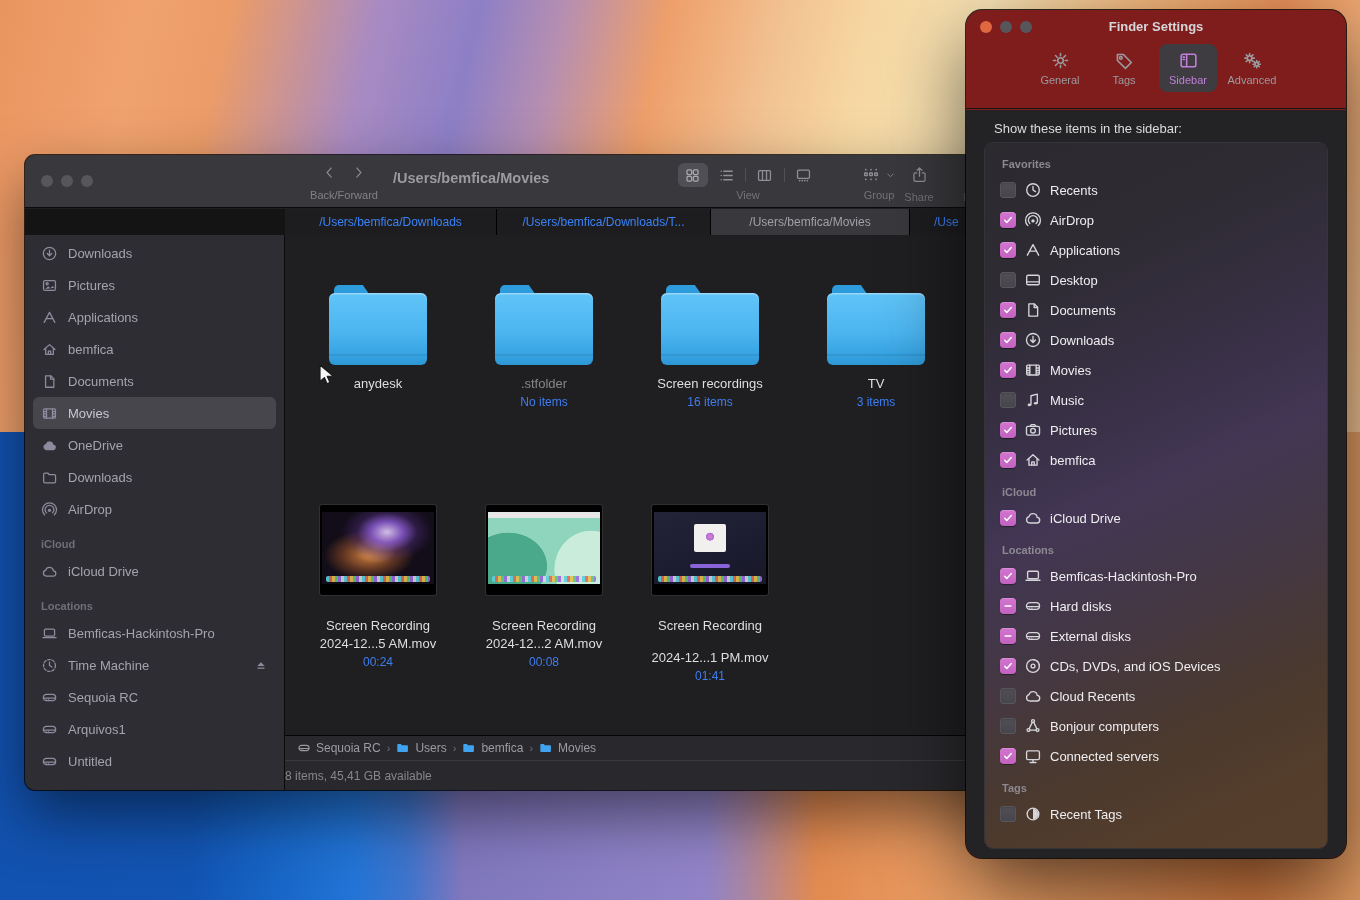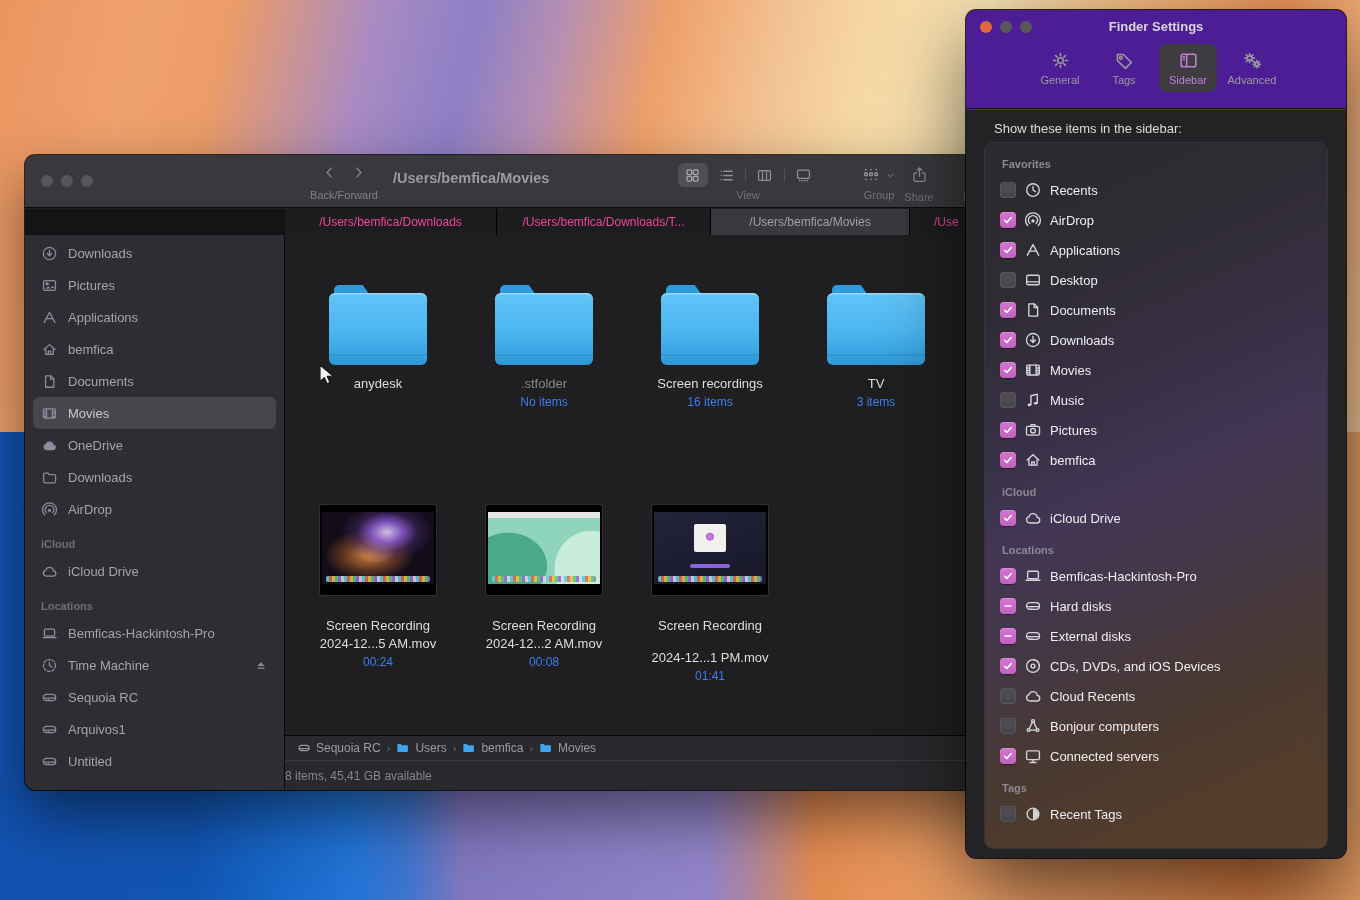--- a/index.html
+++ b/index.html
@@ -40,21 +40,21 @@
   .fw-group { position:absolute; left:822px; top:8px; width:64px; text-align:center; color:#8f8f95; }
   .fw-group .grow { display:flex; justify-content:center; align-items:center; gap:5px; height:24px; }
   .fw-group .ic.g { width:18px; height:18px; } .fw-group .ic.c { width:11px; height:11px; }
   .fw-share { position:absolute; left:872px; top:8px; width:44px; text-align:center; color:#8f8f95; }
   .fw-share .ic { width:17px; height:20px; margin-top:2px; }
   .fw-edit { position:absolute; left:918px; top:8px; width:60px; text-align:center; color:#8f8f95; }
   .fw-edit .ic { width:17px; height:20px; margin-top:2px; }
 
   .fw-tabbar { position:absolute; left:0; top:54px; right:0; height:26px; background:#141415; display:flex; padding-left:260px; }
   .ftab { height:100%; display:flex; align-items:center; justify-content:center; font-size:12px;
-    color:#ec4899; background:#1d1d1f; border-right:1px solid #000; overflow:hidden; white-space:nowrap; }
+    color:#3b82f6; background:#1d1d1f; border-right:1px solid #000; overflow:hidden; white-space:nowrap; }
   .ftab.t0 { width:212px; } .ftab.t1 { width:214px; } .ftab.t2 { width:199px; }
   .ftab.t3 { flex:1; justify-content:flex-start; padding-left:24px; }
   .ftab.active { background:#39383c; color:#a0a0a6; }
 
   .fw-body { position:absolute; left:0; top:80px; right:0; bottom:0; display:flex; }
   .fw-sidebar { width:260px; background:#2e2d33; border-right:1px solid #0a0a0b; padding-top:2px; overflow:hidden; }
   .sb-item { height:32px; margin:0 8px; padding:0 8px; display:flex; align-items:center; gap:10px;
     border-radius:6px; color:#a6a2ae; font-size:13px; }
   .sb-item .ic { width:17px; height:17px; color:#8f8a9e; flex:0 0 auto; }
   .sb-item.selected { background:#47464d; color:#c9c6cf; }
@@ -106,21 +106,21 @@
     font-size:12px; color:#9c9ca2; }
   .crumb { display:flex; align-items:center; gap:5px; }
   .crumb .ic { width:14px; height:14px; color:#9a9aa0; }
   .crumb-sep { color:#717176; font-size:11px; }
   .fw-statusbar { position:absolute; left:0; right:0; bottom:0; height:30px; background:#29282c;
     border-top:1px solid #3a393d; display:flex; align-items:center; justify-content:flex-start;
     font-size:12px; color:#86868b; }
 
   
   #settings-window { position:absolute; left:966px; top:10px; width:380px; height:848px;
-    border-radius:10px; background:#4c1d95; box-shadow:0 30px 80px rgba(0,0,0,.6), 0 0 0 1px rgba(0,0,0,.8);
+    border-radius:16px; background:#7f1d1d; box-shadow:0 30px 80px rgba(0,0,0,.6), 0 0 0 1px rgba(0,0,0,.8);
     overflow:hidden; }
   .sw-titlebar { position:relative; height:33px; display:flex; align-items:center; justify-content:center; }
   .sw-traffic { position:absolute; left:14px; top:11px; display:flex; gap:8px; }
   .sw-title { font-size:13px; font-weight:bold; color:#d6d6d9; }
   .sw-toolbar { height:56px; display:flex; justify-content:center; align-items:flex-start; gap:6px; padding-top:1px; }
   .stab { width:58px; height:48px; border-radius:8px; display:flex; flex-direction:column; align-items:center;
     justify-content:center; gap:3px; color:#9b9b9f; font-size:11px; }
   .stab .ic { width:21px; height:21px; }
   .stab.selected { background:#3e3c41; color:#c07fd9; }
   .sw-sep { height:1px; background:#161517; margin-top:9px; }

